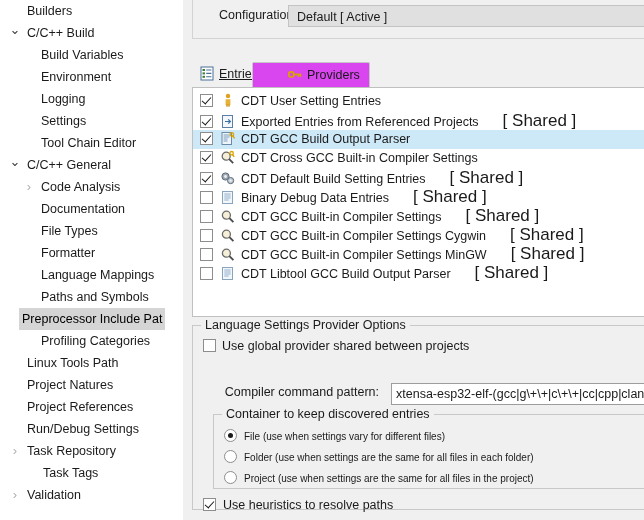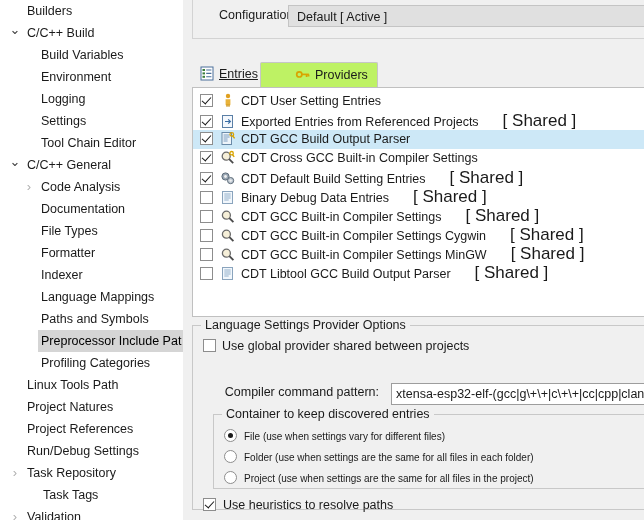--- a/index.html
+++ b/index.html
@@ -68,21 +68,21 @@
     position:absolute; top:0; height:25px; line-height:25px;
     padding:0 9px 0 7px; font-size:12.5px; color:#1a1a1a;
     white-space:nowrap;
   }
   .tab .tabicon {
     display:inline-block; width:16px; height:14px; vertical-align:-3px;
     margin-right:4px; position:relative;
   }
   .tab.inactive { left:0;text-decoration:underline; }
   .tab.active {
-    left:68px; background:#bef264;
+    left:60px; background:#d946ef;
     border:1px solid #c6c6c6; border-bottom:none;
     border-radius:2px 2px 0 0;
     padding-left:34px;
   }
 
   
   #providers-box {
     position:absolute; left:9px; top:87px; right:-12px; bottom:203px;
     background:#ffffff; border:1px solid #c0c0c0;
   }
@@ -162,24 +162,23 @@
     <div class="tree-row"><span class="tree-label" style="margin-left: 38px;">Build Variables</span></div>
     <div class="tree-row"><span class="tree-label" style="margin-left: 38px;">Environment</span></div>
     <div class="tree-row"><span class="tree-label" style="margin-left: 38px;">Logging</span></div>
     <div class="tree-row"><span class="tree-label" style="margin-left: 38px;">Settings</span></div>
     <div class="tree-row"><span class="tree-label" style="margin-left: 38px;">Tool Chain Editor</span></div>
     <div class="tree-row"><span class="twisty tw-open" style="left: 8px; font-size: 13px; line-height: 16px;">⌄</span><span class="tree-label" style="margin-left: 24px;">C/C++ General</span></div>
     <div class="tree-row"><span class="twisty tw-closed" style="left: 22px; font-size: 13px;">›</span><span class="tree-label" style="margin-left: 38px;">Code Analysis</span></div>
     <div class="tree-row"><span class="tree-label" style="margin-left: 38px;">Documentation</span></div>
     <div class="tree-row"><span class="tree-label" style="margin-left: 38px;">File Types</span></div>
     <div class="tree-row"><span class="tree-label" style="margin-left: 38px;">Formatter</span></div>
-    <div class="tree-row"><span class="tree-label" style="margin-left: 38px;">Indexer</span></div>
     <div class="tree-row"><span class="tree-label" style="margin-left: 38px;">Language Mappings</span></div>
     <div class="tree-row"><span class="tree-label" style="margin-left: 38px;">Paths and Symbols</span></div>
-    <div class="tree-row selected"><span class="tree-label" style="margin-left: 38px;">Preprocessor Include Pat</span></div>
+    <div class="tree-row selected"><span class="tree-label" style="margin-left: 19px;">Preprocessor Include Pat</span></div>
     <div class="tree-row"><span class="tree-label" style="margin-left: 38px;">Profiling Categories</span></div>
     <div class="tree-row"><span class="tree-label" style="margin-left: 24px;">Linux Tools Path</span></div>
     <div class="tree-row"><span class="tree-label" style="margin-left: 24px;">Project Natures</span></div>
     <div class="tree-row"><span class="tree-label" style="margin-left: 24px;">Project References</span></div>
     <div class="tree-row"><span class="tree-label" style="margin-left: 24px;">Run/Debug Settings</span></div>
     <div class="tree-row"><span class="twisty tw-closed" style="left: 8px; font-size: 13px;">›</span><span class="tree-label" style="margin-left: 24px;">Task Repository</span></div>
     <div class="tree-row"><span class="tree-label" style="margin-left: 40px;">Task Tags</span></div>
     <div class="tree-row"><span class="twisty tw-closed" style="left: 8px; font-size: 13px;">›</span><span class="tree-label" style="margin-left: 24px;">Validation</span></div>
   </div>
 

